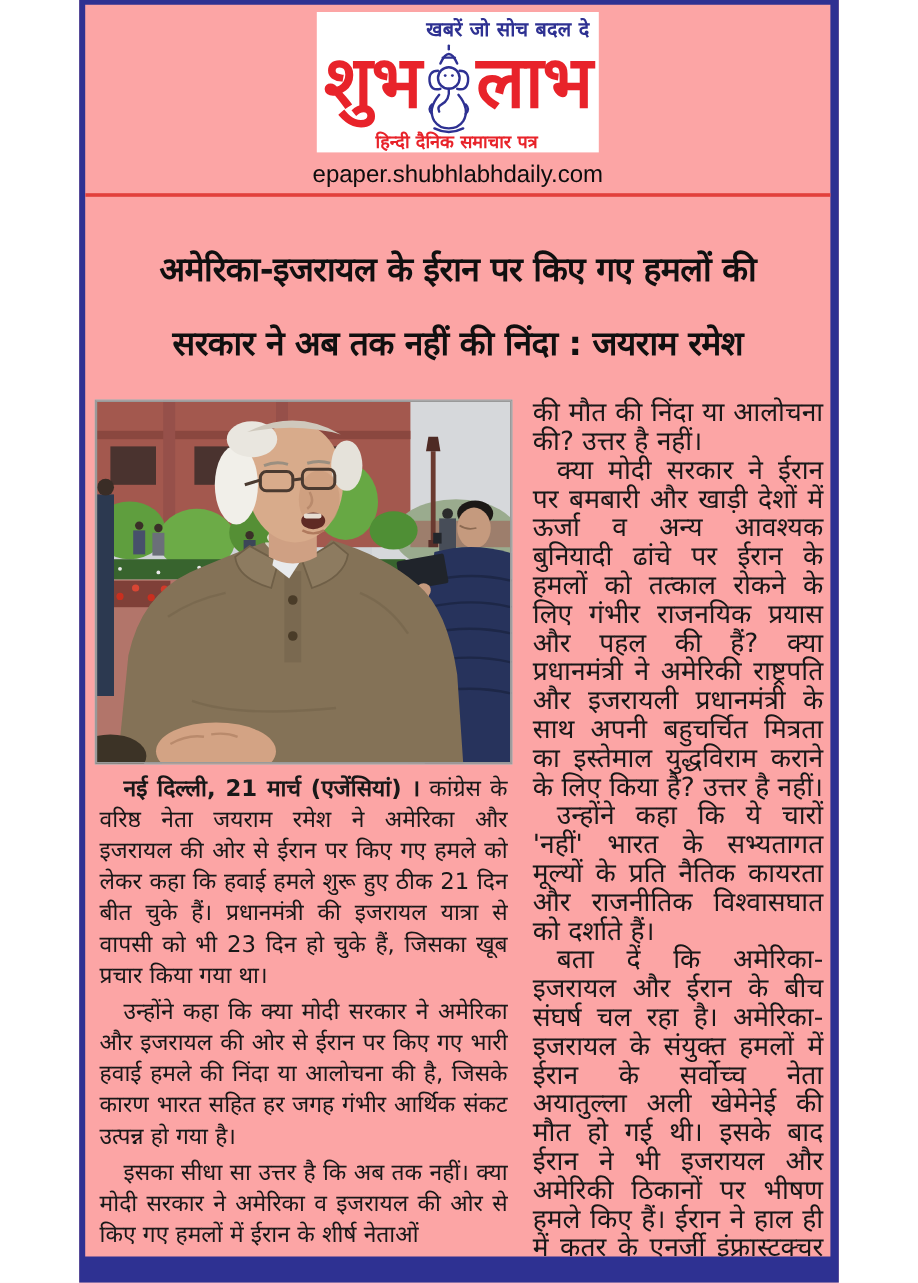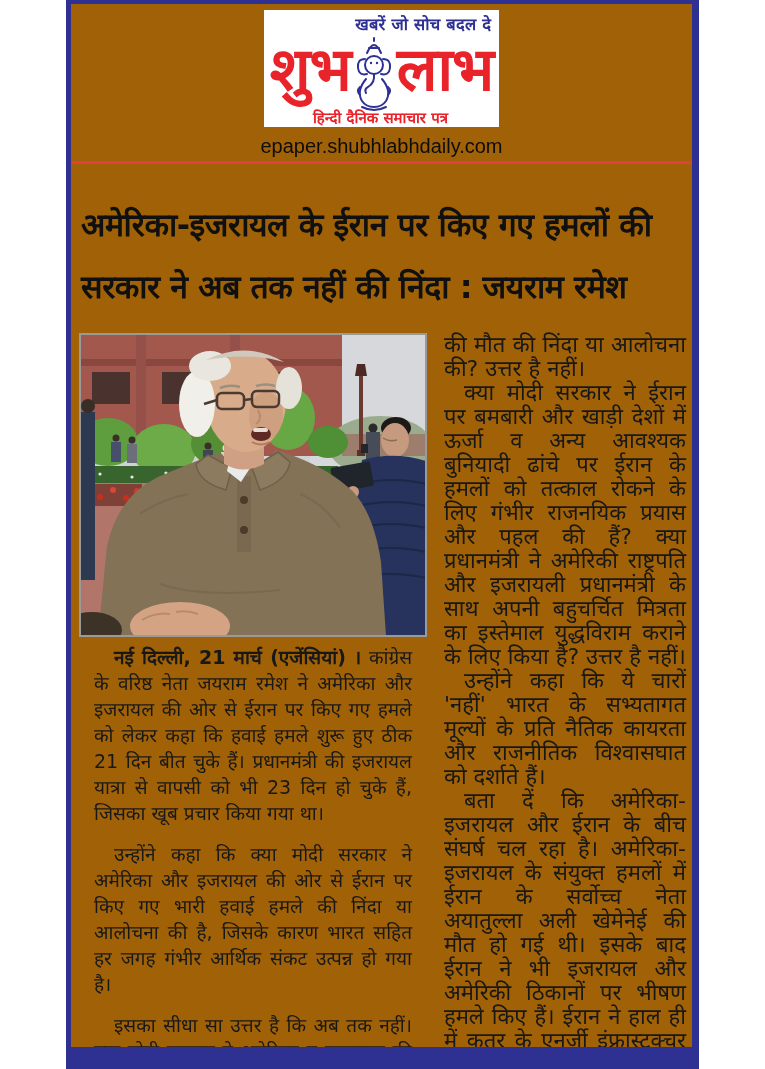--- a/index.html
+++ b/index.html
@@ -1,19 +1,19 @@
 <!DOCTYPE html>
 <html lang="hi"><head>
 <meta charset="utf-8">
 <style>
   html,body{margin:0;padding:0;background:#ffffff;}
   .page{
     position:relative; box-sizing:border-box;
     width:633px; height:1069px; margin:0 auto;
-    background:#a16207;
+    background:#fca5a5;
     border:solid #2e3192;
     border-width:4px 7px 22px 5px;
     overflow:hidden;
     font-family:"DejaVu Sans", sans-serif;
     color:#1b1b1b;
   }
   
   .masthead{ text-align:center; padding-top:6px; }
   .logo-box{ display:inline-block; background:#fff; padding:2px 6px 0 6px; }
   .tagline{
@@ -44,33 +44,33 @@
     background:#e2403c;
   }
   .red-rule .smudge{
     position:absolute; right:16px; top:-2px; width:26px; height:5px;
     background:#1d1d1d; border-radius:60% 40% 50% 50%;
     transform:rotate(-6deg); opacity:.85;
   }
   
   .headline{
     margin:36px 10px 0 10px;
-    font-size:32px; line-height:62px; font-weight:700;
-    text-align:left; color:#101010; letter-spacing:-.5px;
+    font-size:28px; line-height:62px; font-weight:700;
+    text-align:center; color:#101010; letter-spacing:-.5px;
   }
   
   .columns{ display:flex; gap:17px; margin:15px 6px 0 8px; }
   .col-left{ width:348px; flex:none; }
   .col-right{ flex:1; min-width:0; }
   .photo-frame{
     width:346px; height:302px; border:1px solid #9a9a9a; background:#cfd2d6;
   }
   .photo-frame svg{ display:block; width:100%; height:100%; }
   .col-left p{
-    margin:15px; font-size:19px; line-height:26px;
+    margin:4px; font-size:19px; line-height:26px;
     text-align:justify; text-indent:20px; color:#181818;
   }
   .col-left p.after-photo{ margin-top:7px; }
   .col-right p{
     margin:0; font-size:22px; line-height:24px;
     text-align:justify; text-indent:20px; color:#181818;
   }
   .col-right p.no-indent{ text-indent:0; }
   .dateline{ font-weight:bold; }
 </style>

